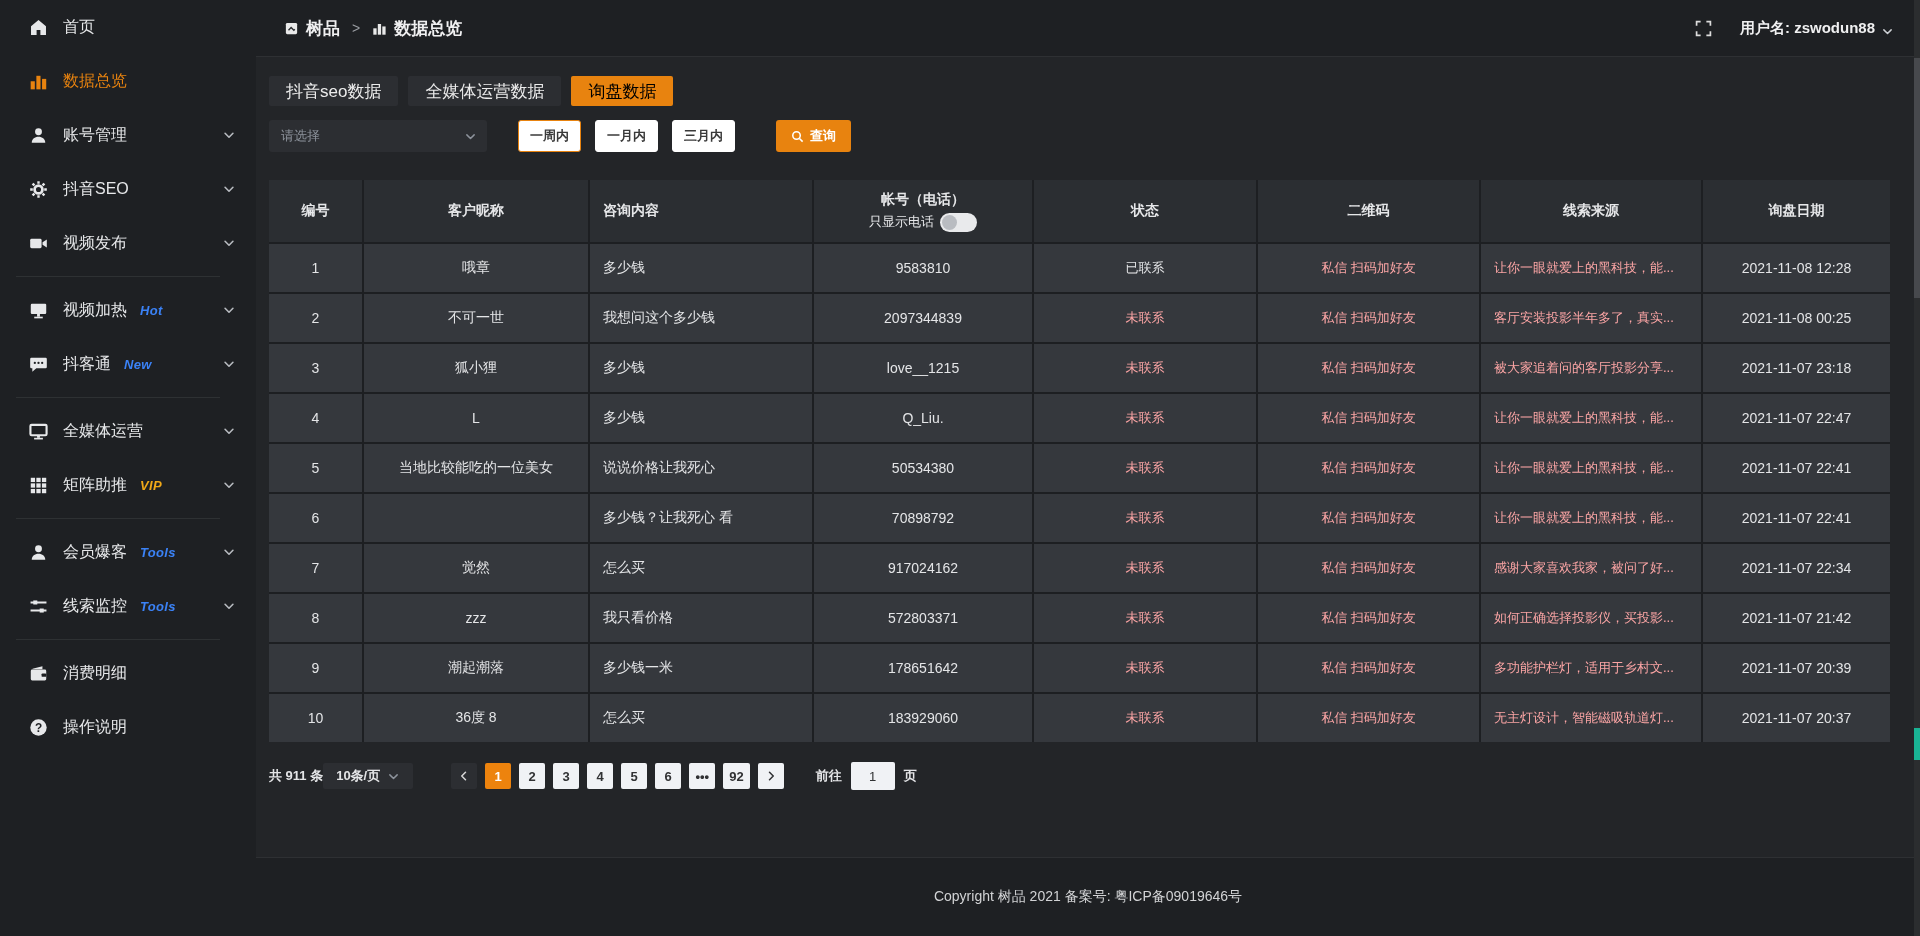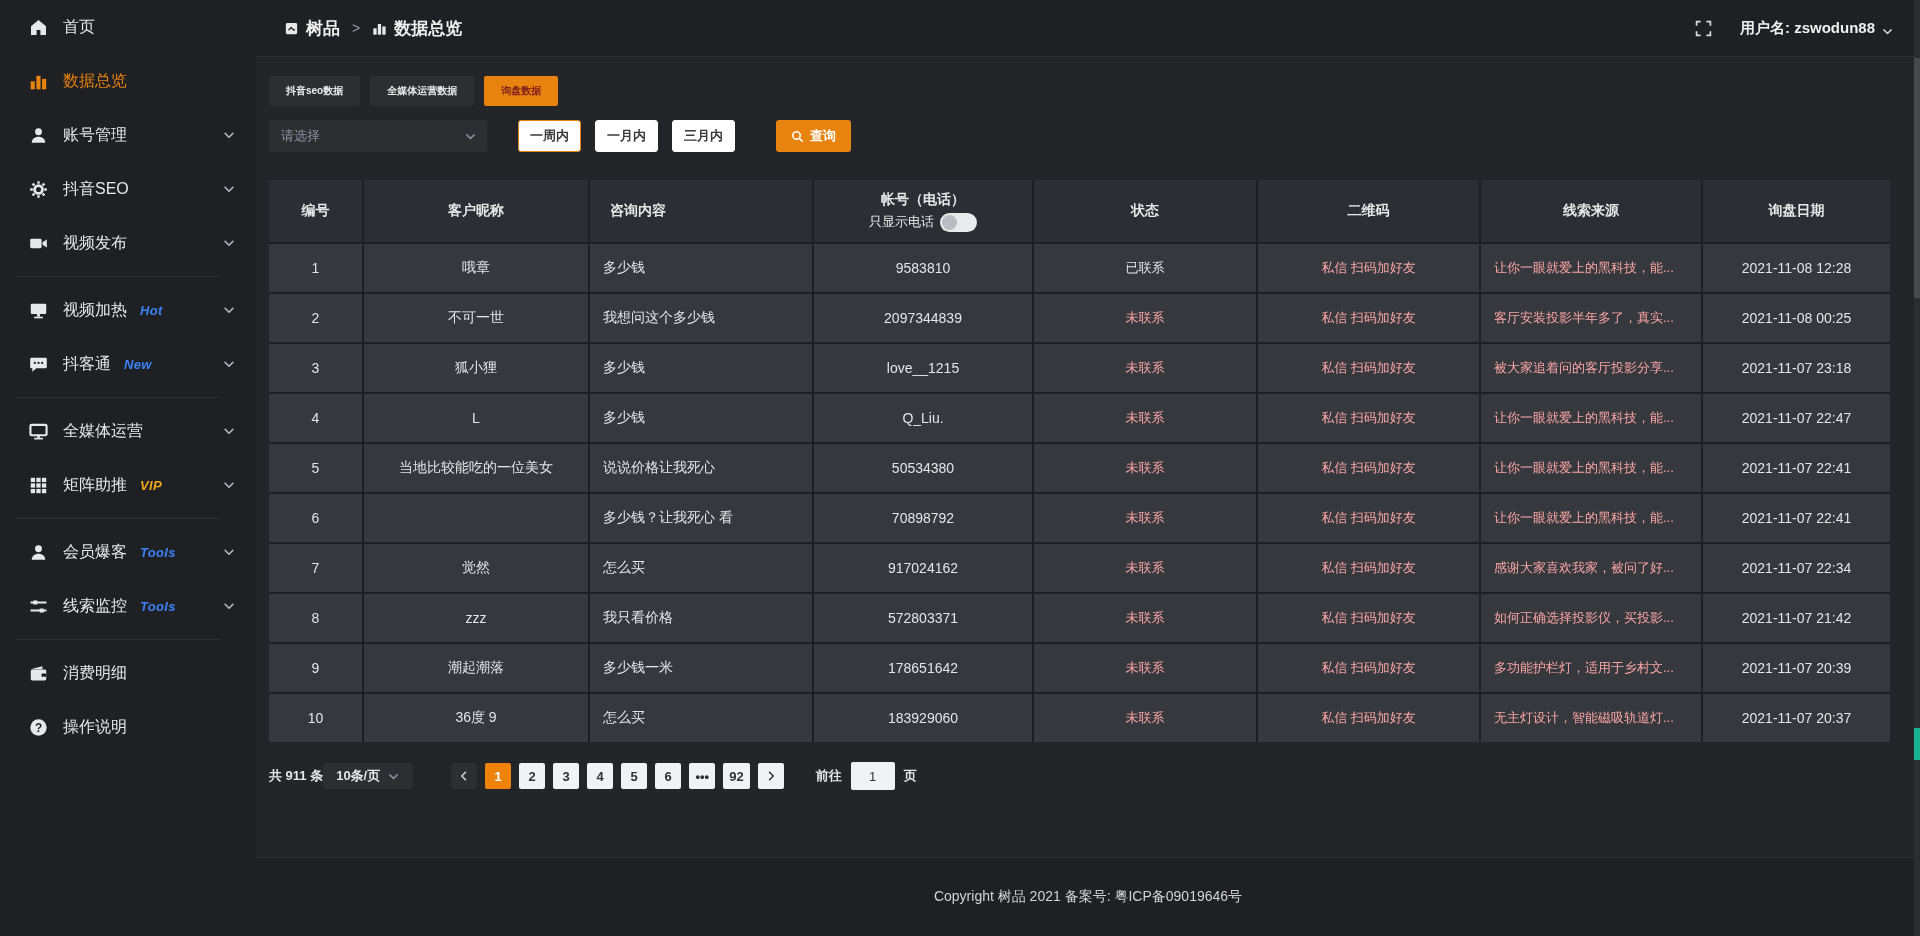--- a/index.html
+++ b/index.html
@@ -35,41 +35,41 @@
   .fs-icon{width:17px;height:17px;color:#dcdcdc;cursor:pointer;display:inline-flex}
   .fs-icon svg{width:100%;height:100%}
   .username{font-size:15px;font-weight:700;display:flex;align-items:flex-end;gap:6px;cursor:pointer;color:#f0f0f1}
   .un-chev{width:13px;height:13px;color:#cdd0d4;display:inline-flex}
   .un-chev svg{width:100%;height:100%}
   
   .main{position:absolute;left:256px;top:58px;right:0;bottom:78px;background:#232528}
   .content{padding:18px 0 0 13px}
   .tabs{display:flex;gap:10px}
   .tab{height:30px;padding:0 17px;background:#2c2e32;border:none;border-radius:2px;color:#ececec;
-    font-size:10px;font-weight:700;cursor:pointer;font-family:inherit}
-  .tab.active{background:#e8830f;color:#7f1d1d}
+    font-size:17px;font-weight:400;cursor:pointer;font-family:inherit}
+  .tab.active{background:#e8830f;color:#000000}
   .filters{margin-top:14px;display:flex;align-items:center;gap:31px}
   .select{width:218px;height:32px;background:#2c2e32;border-radius:3px;display:flex;align-items:center;
     padding:0 10px 0 12px;box-sizing:border-box;color:#8d939c;font-size:13px;cursor:pointer}
   .sel-chev{margin-left:auto;width:13px;height:13px;color:#8d939c;display:inline-flex}
   .sel-chev svg{width:100%;height:100%}
   .rangebtn{height:32px;padding:0 11px;background:#fff;border:1px solid #fff;border-radius:3px;color:#3a3a3a;
     font-size:13px;font-weight:600;cursor:pointer;font-family:inherit}
   .rangebtn.active{border-color:#e8830f}
   .searchbtn{margin-left:10px;height:32px;padding:0 15px;background:#e8830f;border:none;border-radius:3px;color:#fff;
     font-size:13px;font-weight:600;display:inline-flex;align-items:center;gap:6px;cursor:pointer;font-family:inherit}
   .searchbtn .s-ic{width:13px;height:13px;display:inline-flex}
   .searchbtn svg{width:100%;height:100%}
   
   .table{margin-top:28px;width:1621px;background:#1d1f22;display:grid;
     grid-template-columns:93px 224px 222px 218px 222px 221px 220px 1fr;gap:2px}
   .trow{display:contents}
   .th{background:#2b2e32;height:62px;display:flex;align-items:center;justify-content:center;
     font-size:14px;font-weight:700;color:#e6e7e9}
-  .th.left{justify-content:flex-start;padding-left:20px}
+  .th.left{justify-content:flex-start;padding-left:13px}
   .th-account{flex-direction:column;gap:4px}
   .th-sub{display:flex;align-items:center;gap:6px;font-size:13px;font-weight:400}
   .toggle{width:37px;height:19px;background:#e9eaec;border-radius:10px;position:relative;cursor:pointer;flex:none}
   .toggle .knob{position:absolute;left:2px;top:2px;width:15px;height:15px;border-radius:50%;background:#b9bcc1}
   .td{background:#35383d;height:48px;display:flex;align-items:center;justify-content:center;
     font-size:14px;color:#e4e5e7;overflow:hidden;white-space:nowrap}
   .td.left{justify-content:flex-start;padding:0 10px 0 13px;box-sizing:border-box}
   .td.orange{color:#fca5a5}
   .td.small{font-size:13px}
   
@@ -377,21 +377,21 @@
         <div class="th">询盘日期</div>
         <div class="trow"><div class="td">1</div><div class="td">哦章</div><div class="td left">多少钱</div><div class="td">9583810</div><div class="td small">已联系</div><div class="td orange small">私信 扫码加好友</div><div class="td left orange small">让你一眼就爱上的黑科技，能...</div><div class="td">2021-11-08 12:28</div></div>
         <div class="trow"><div class="td">2</div><div class="td">不可一世</div><div class="td left">我想问这个多少钱</div><div class="td">2097344839</div><div class="td orange small">未联系</div><div class="td orange small">私信 扫码加好友</div><div class="td left orange small">客厅安装投影半年多了，真实...</div><div class="td">2021-11-08 00:25</div></div>
         <div class="trow"><div class="td">3</div><div class="td">狐小狸</div><div class="td left">多少钱</div><div class="td">love__1215</div><div class="td orange small">未联系</div><div class="td orange small">私信 扫码加好友</div><div class="td left orange small">被大家追着问的客厅投影分享...</div><div class="td">2021-11-07 23:18</div></div>
         <div class="trow"><div class="td">4</div><div class="td">L</div><div class="td left">多少钱</div><div class="td">Q_Liu.</div><div class="td orange small">未联系</div><div class="td orange small">私信 扫码加好友</div><div class="td left orange small">让你一眼就爱上的黑科技，能...</div><div class="td">2021-11-07 22:47</div></div>
         <div class="trow"><div class="td">5</div><div class="td">当地比较能吃的一位美女</div><div class="td left">说说价格让我死心</div><div class="td">50534380</div><div class="td orange small">未联系</div><div class="td orange small">私信 扫码加好友</div><div class="td left orange small">让你一眼就爱上的黑科技，能...</div><div class="td">2021-11-07 22:41</div></div>
         <div class="trow"><div class="td">6</div><div class="td"></div><div class="td left">多少钱？让我死心 看</div><div class="td">70898792</div><div class="td orange small">未联系</div><div class="td orange small">私信 扫码加好友</div><div class="td left orange small">让你一眼就爱上的黑科技，能...</div><div class="td">2021-11-07 22:41</div></div>
         <div class="trow"><div class="td">7</div><div class="td">觉然</div><div class="td left">怎么买</div><div class="td">917024162</div><div class="td orange small">未联系</div><div class="td orange small">私信 扫码加好友</div><div class="td left orange small">感谢大家喜欢我家，被问了好...</div><div class="td">2021-11-07 22:34</div></div>
         <div class="trow"><div class="td">8</div><div class="td">zzz</div><div class="td left">我只看价格</div><div class="td">572803371</div><div class="td orange small">未联系</div><div class="td orange small">私信 扫码加好友</div><div class="td left orange small">如何正确选择投影仪，买投影...</div><div class="td">2021-11-07 21:42</div></div>
         <div class="trow"><div class="td">9</div><div class="td">潮起潮落</div><div class="td left">多少钱一米</div><div class="td">178651642</div><div class="td orange small">未联系</div><div class="td orange small">私信 扫码加好友</div><div class="td left orange small">多功能护栏灯，适用于乡村文...</div><div class="td">2021-11-07 20:39</div></div>
-        <div class="trow"><div class="td">10</div><div class="td">36度 9</div><div class="td left">怎么买</div><div class="td">183929060</div><div class="td orange small">未联系</div><div class="td orange small">私信 扫码加好友</div><div class="td left orange small">无主灯设计，智能磁吸轨道灯...</div><div class="td">2021-11-07 20:37</div></div>
+        <div class="trow"><div class="td">10</div><div class="td">36度 8</div><div class="td left">怎么买</div><div class="td">183929060</div><div class="td orange small">未联系</div><div class="td orange small">私信 扫码加好友</div><div class="td left orange small">无主灯设计，智能磁吸轨道灯...</div><div class="td">2021-11-07 20:37</div></div>
       </div>
 
     <div class="pagination">
       <span class="pg-total">共 911 条</span>
       <span class="pg-size">
         <span>10条/页</span>
         <span class="sel-chev" style="margin-left:0">
             <svg viewBox="0 0 16 16" fill="none" stroke="currentColor" stroke-width="1.8" stroke-linecap="round" stroke-linejoin="round">
               <path d="M3.5 6 8 10.5 12.5 6"></path>
             </svg>

